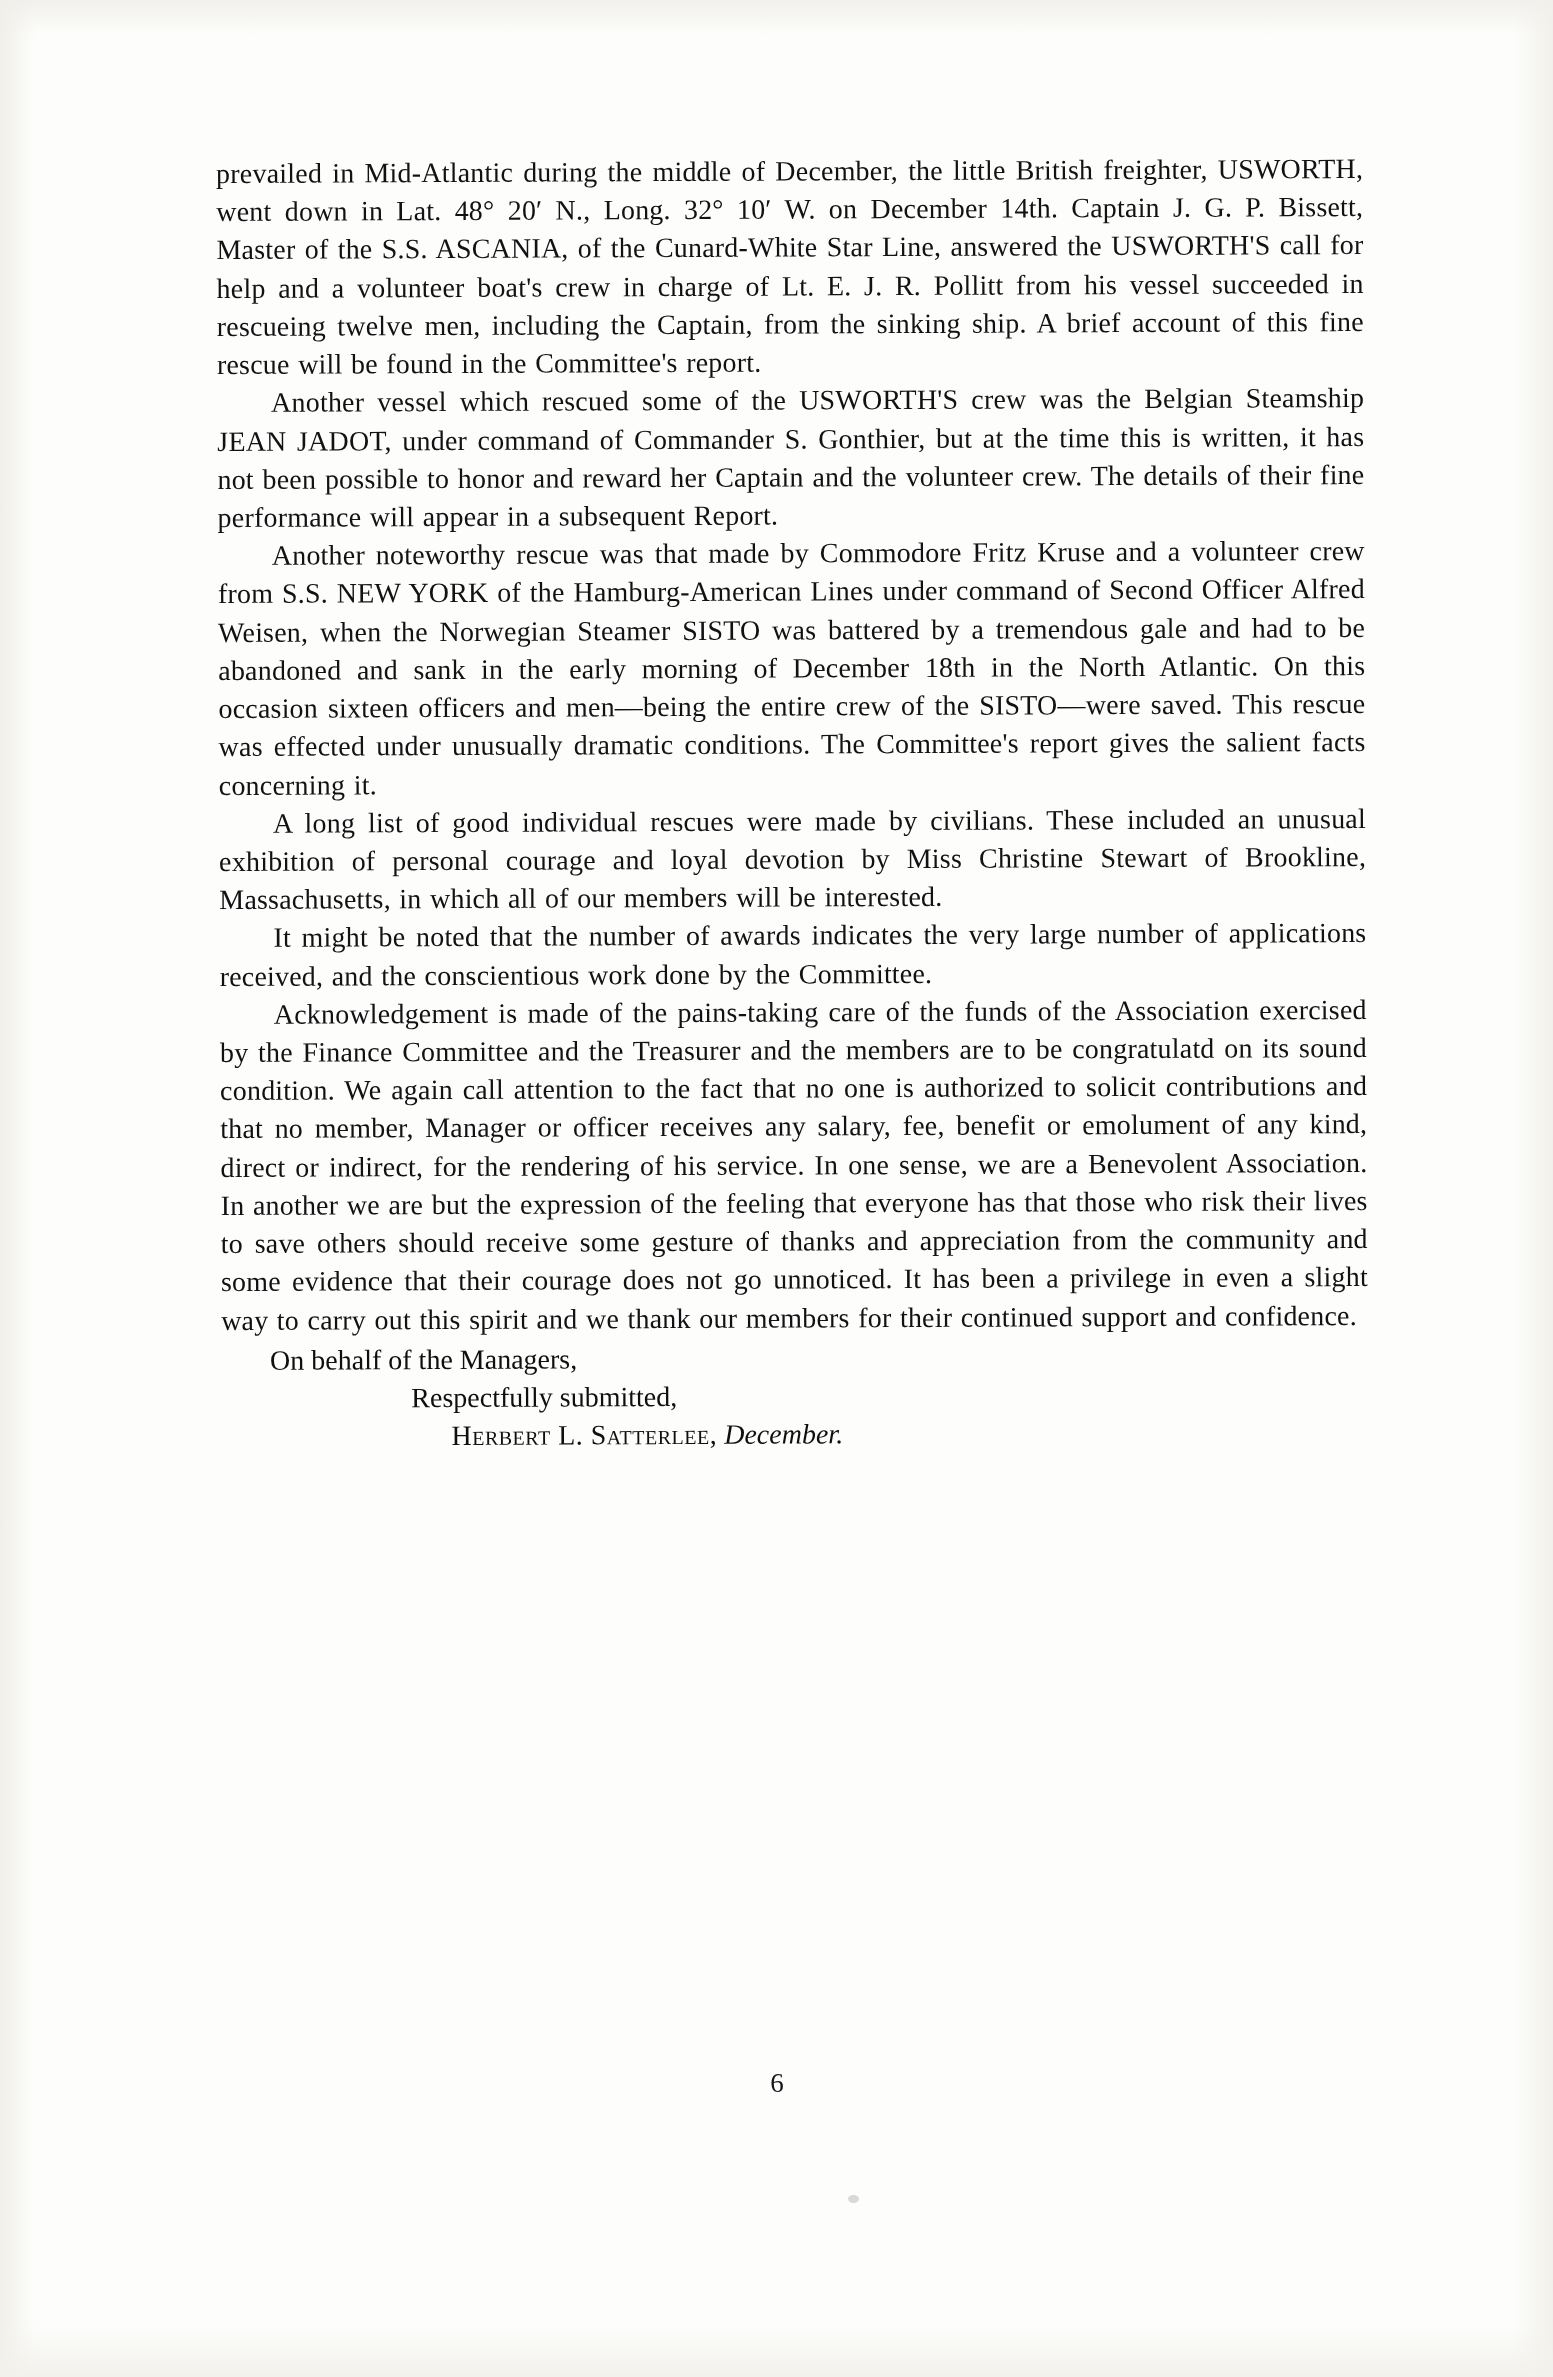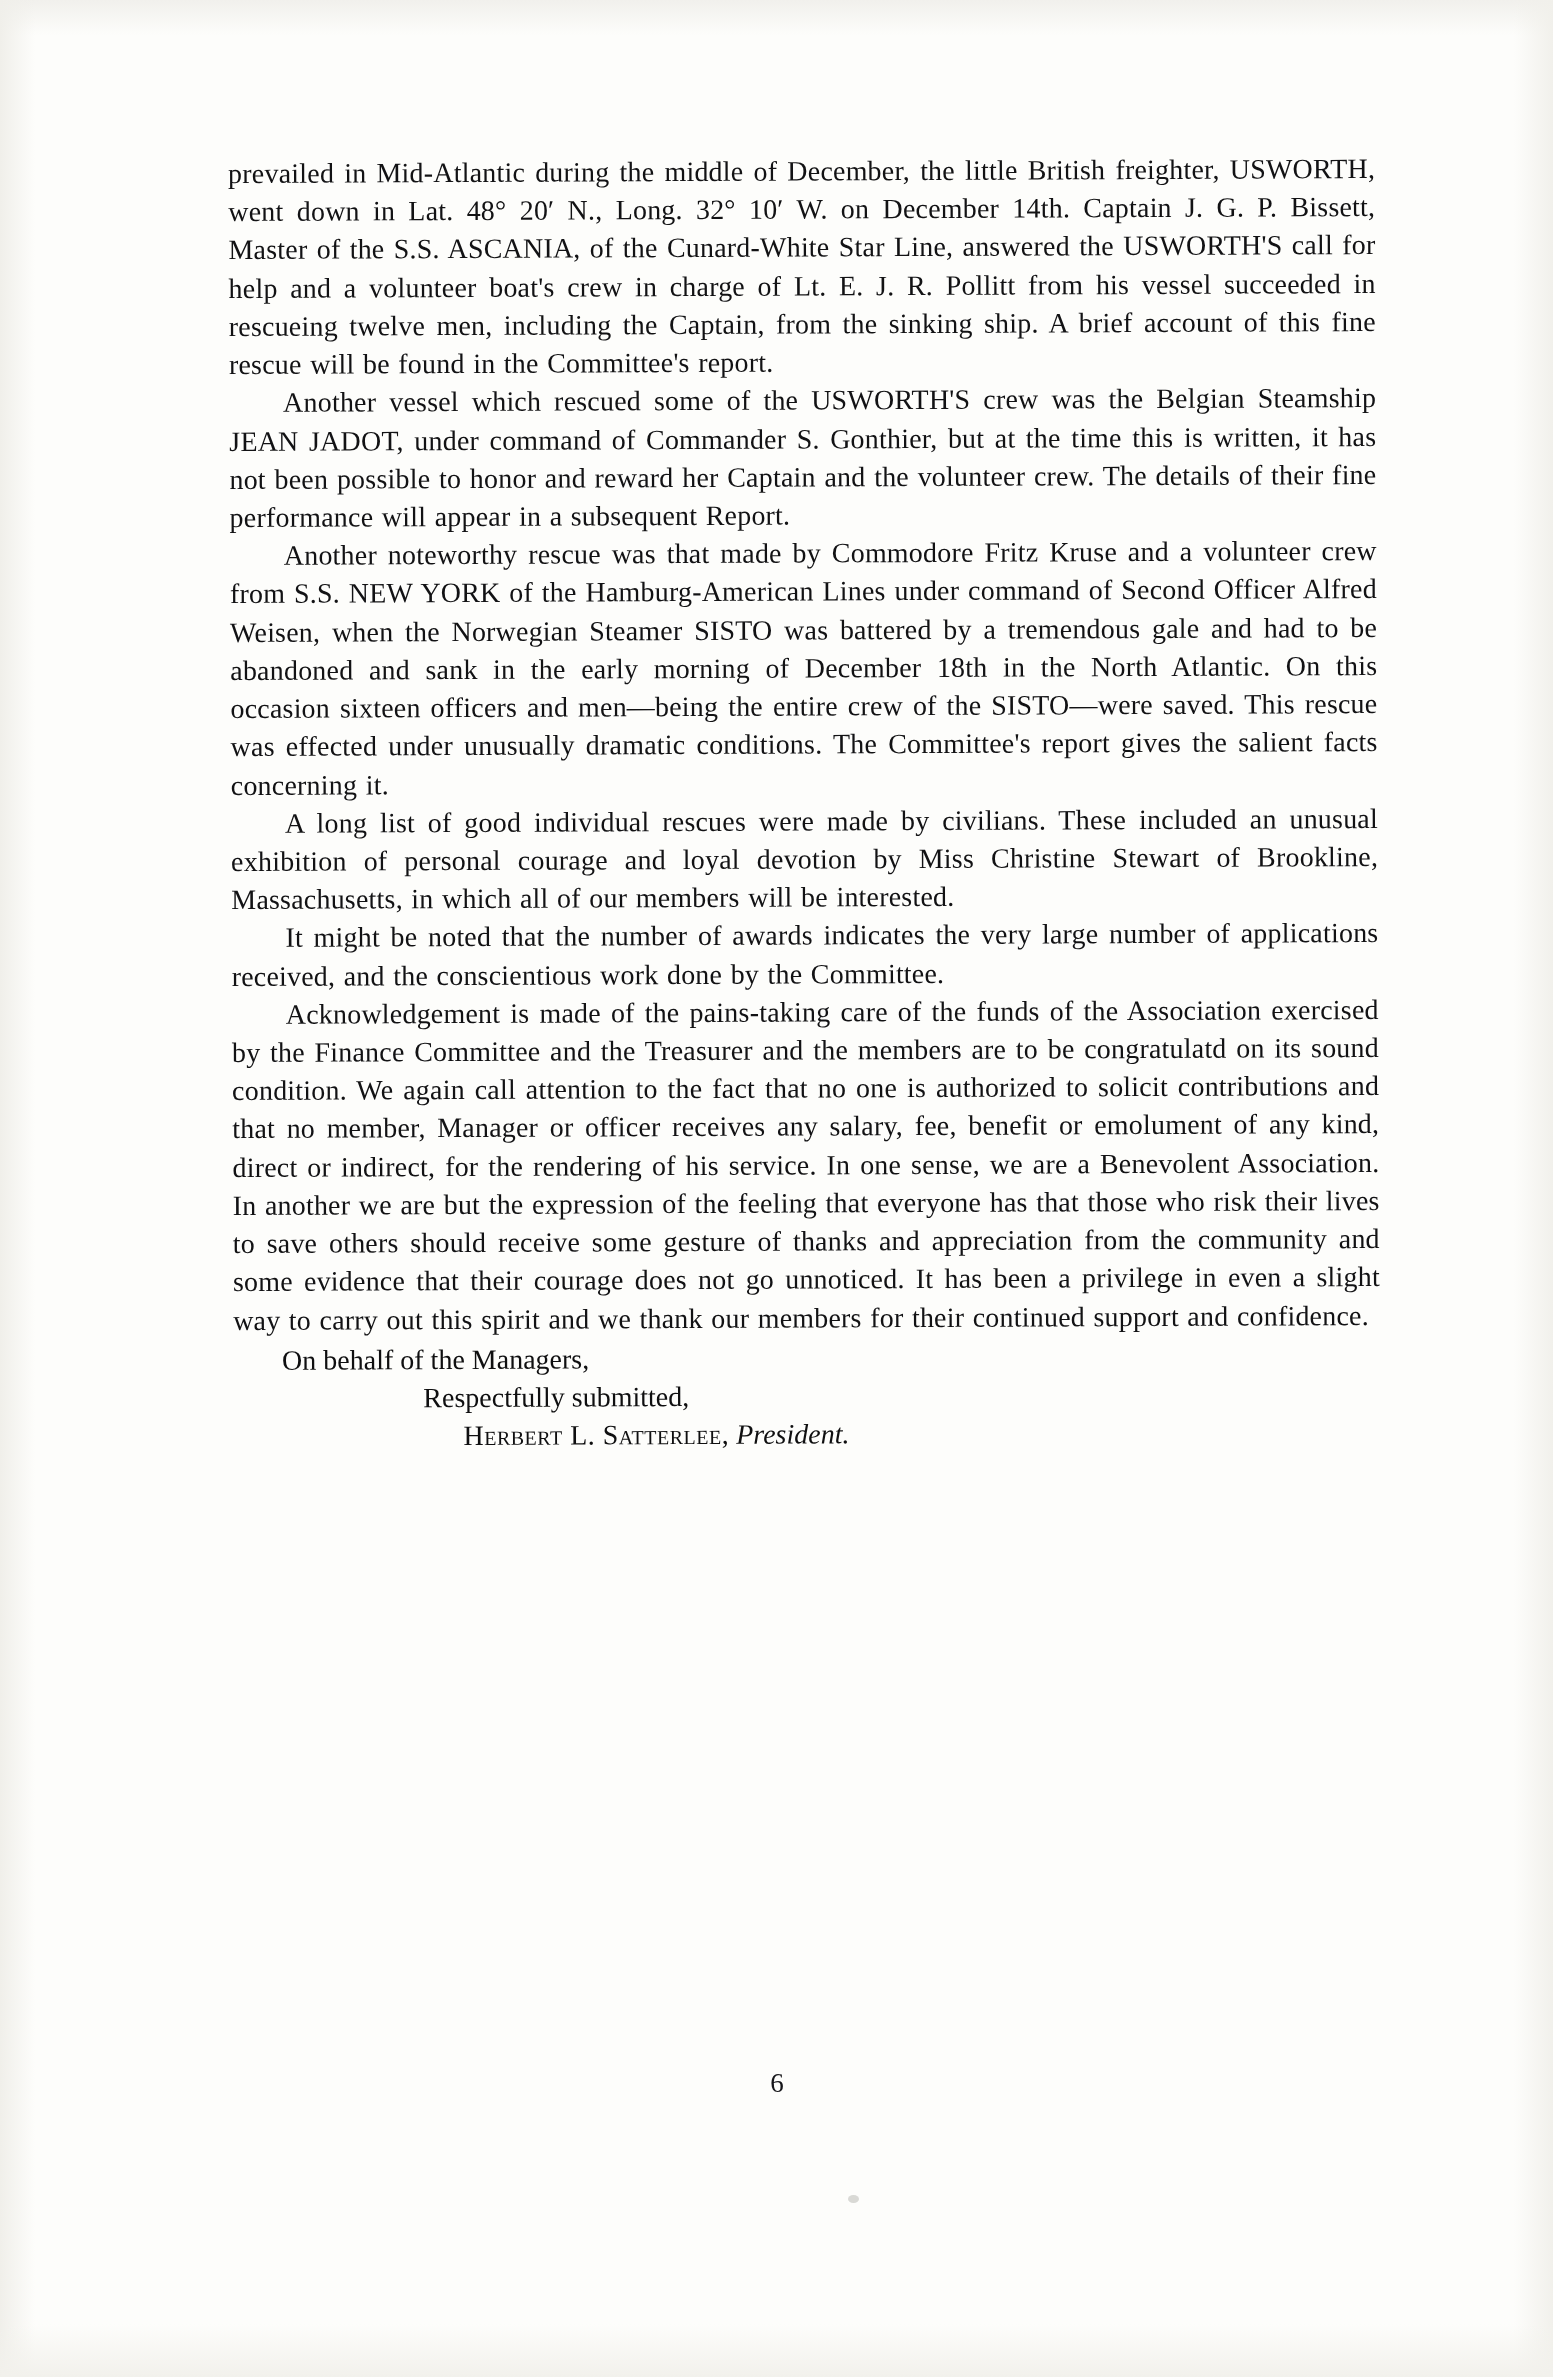--- a/index.html
+++ b/index.html
@@ -18,21 +18,21 @@
 
   
   .page {
     position: absolute;
     inset: 0;
     background: #fdfdfb;
   }
 
   .page-inner {
     position: absolute;
-    left: 228px;
+    left: 216px;
     top: 155px;
     width: 1147px;
   }
 
   .body-text {
     font-size: 28px;
     line-height: 1.365;
     text-align: justify;
     text-justify: inter-word;
     letter-spacing: 0.2px;
@@ -143,21 +143,21 @@
       <p class="para">A long list of good individual rescues were made by civilians. These included an unusual exhibition of personal courage and loyal devotion by Miss Christine Stewart of Brookline, Massachusetts, in which all of our members will be interested.</p>
       <p class="para">It might be noted that the number of awards indicates the very large number of applications received, and the conscientious work done by the Committee.</p>
       <p class="para">Acknowledgement is made of the pains-taking care of the funds of the Association exercised by the Finance Committee and the Treasurer and the members are to be congratulatd on its sound condition. We again call attention to the fact that no one is authorized to solicit contributions and that no member, Manager or officer receives any salary, fee, benefit or emolument of any kind, direct or indirect, for the rendering of his service. In one sense, we are a Benevolent Association. In another we are but the expression of the feeling that everyone has that those who risk their lives to save others should receive some gesture of thanks and appreciation from the community and some evidence that their courage does not go unnoticed. It has been a privilege in even a slight way to carry out this spirit and we thank our members for their continued support and confidence.</p>
     </div>
 
     <div class="closing">
       <span class="line-behalf">On behalf of the Managers,</span>
       <span class="line-resp">Respectfully submitted,</span>
       <span class="line-sign">
         <span class="smallcaps">Herbert L. Satterlee,</span>
-        <span class="italic">President.</span>
+        <span class="italic">December.</span>
       </span>
     </div>
   </div>
 
   <div class="page-number">6</div>
   <div class="scan-dot"></div>
 </div>
 
 
 </body></html>

